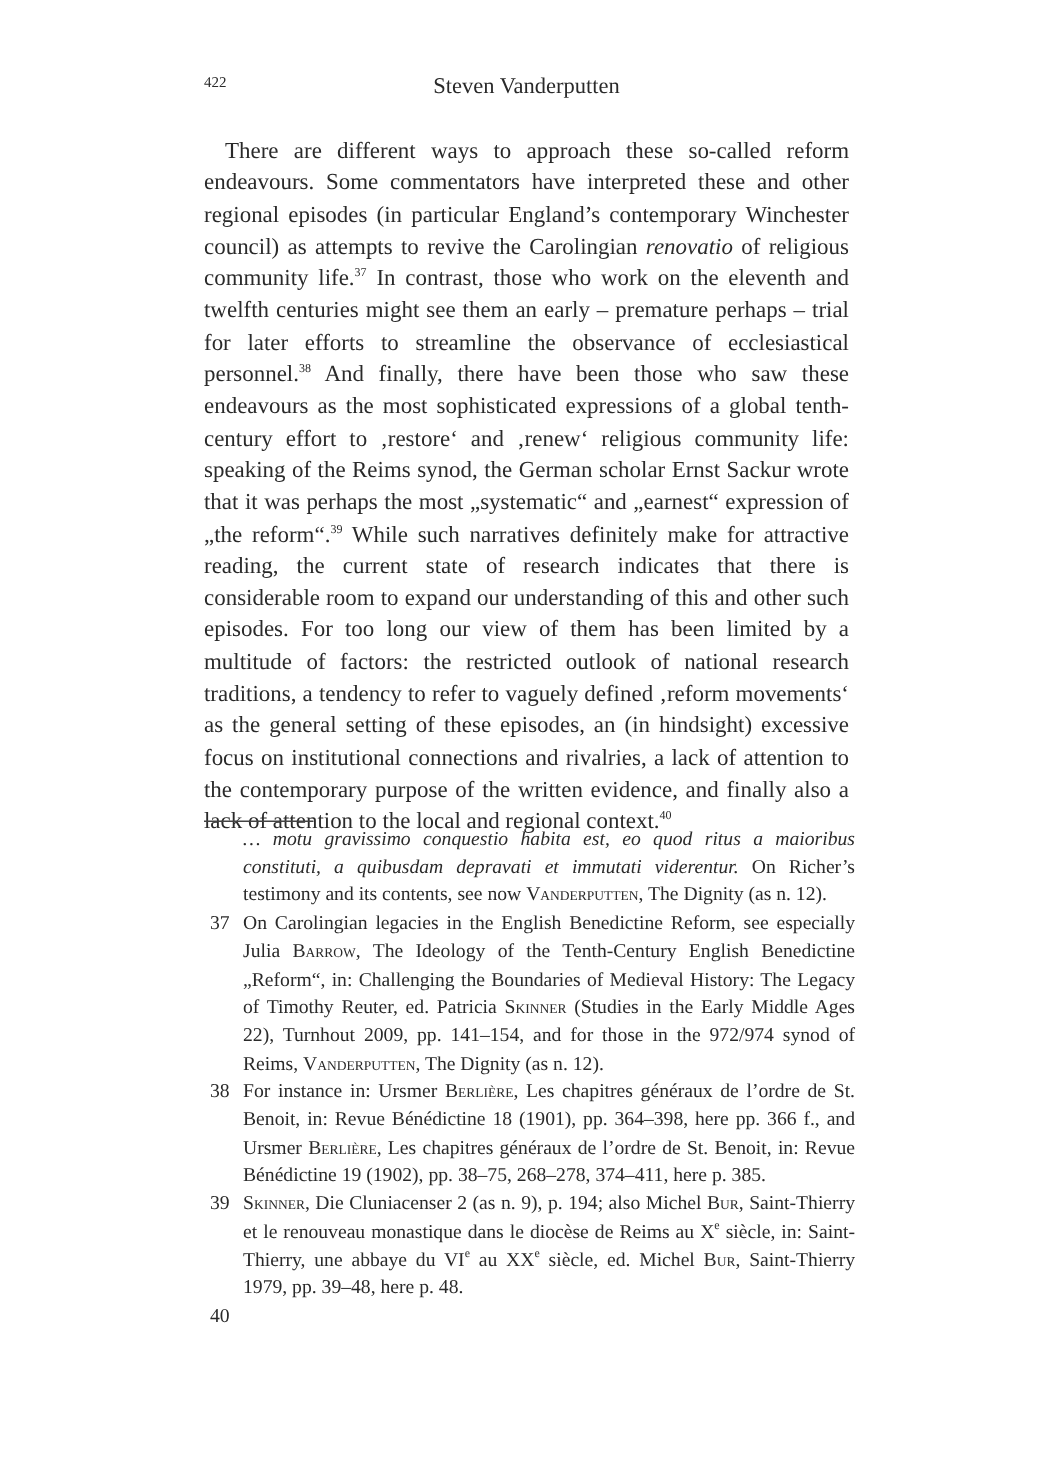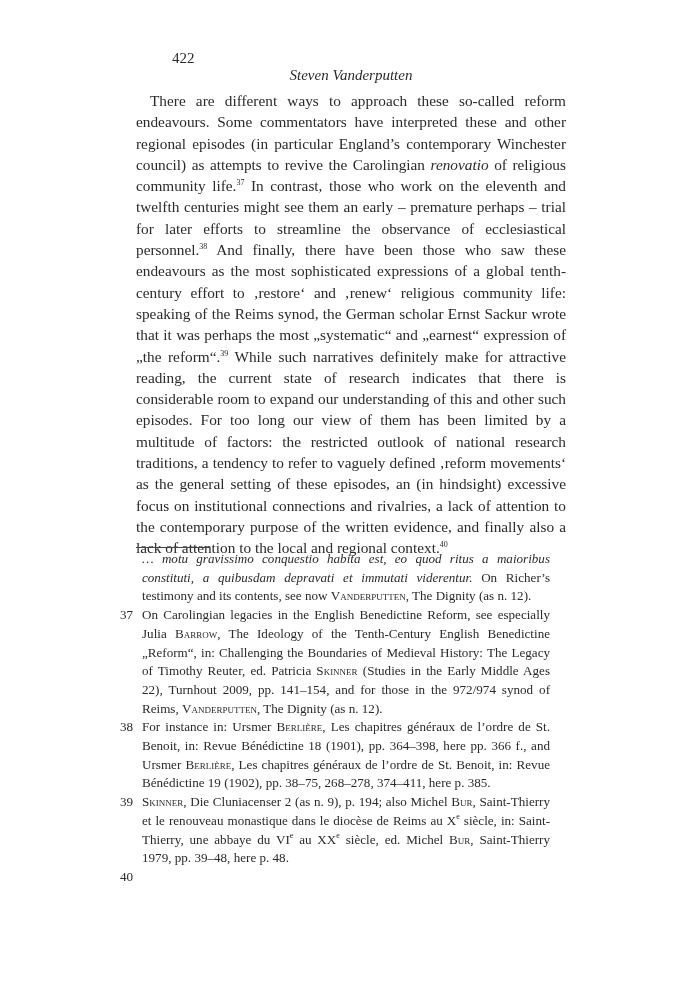--- a/index.html
+++ b/index.html
@@ -1,26 +1,26 @@
 <!DOCTYPE html>
 <html><head>
 <meta charset="utf-8">
 <style>
   html, body { margin: 0; padding: 0; background: #ffffff; }
   body { width: 700px; height: 988px; position: relative; overflow: hidden;
          font-family: "Liberation Serif", "DejaVu Serif", serif; color: #2a2a2a; }
   .header { position: absolute; top: 50px; left: 136px; width: 430px; height: 22px; }
-  .page-num { position: absolute; left: 0; top: 0; font-size: 15px; margin-left: 36px; }
-  .running-head { position: absolute; left: 0; right: 0; text-align: center; top: 17px; font-size: 15px; font-style: italic; }
+  .page-num { position: absolute; left: 0; top: 0; font-size: 10px; }
+  .running-head { position: absolute; left: 0; right: 0; text-align: center; top: 0; font-size: 15px; }
   .body-text { position: absolute; top: 90px; left: 136px; width: 430px; font-size: 15.3px;
                line-height: 21.3px; text-align: justify; }
   .body-text p { margin: 0; text-indent: 14px; font-family: Liberation Serif, serif; }
   sup { font-size: 8px; line-height: 0; vertical-align: 6px; }
   .rule { position: absolute; top: 547px; left: 136px; width: 73px; height: 0; border-top: 1px solid #444; }
-  .notes { position: absolute; top: 550px; left: 120px; width: 430px; font-size: 13.1px;
+  .notes { position: absolute; top: 550px; left: 140px; width: 430px; font-size: 13.1px;
            line-height: 18.7px; text-align: justify; }
   .note { position: relative; padding-left: 22px; }
   .note-num { position: absolute; left: 0; top: 0; }
   .sc { font-variant: small-caps; }
   i { font-style: italic; }
 </style>
 </head>
 <body>
 
 <div class="header">

